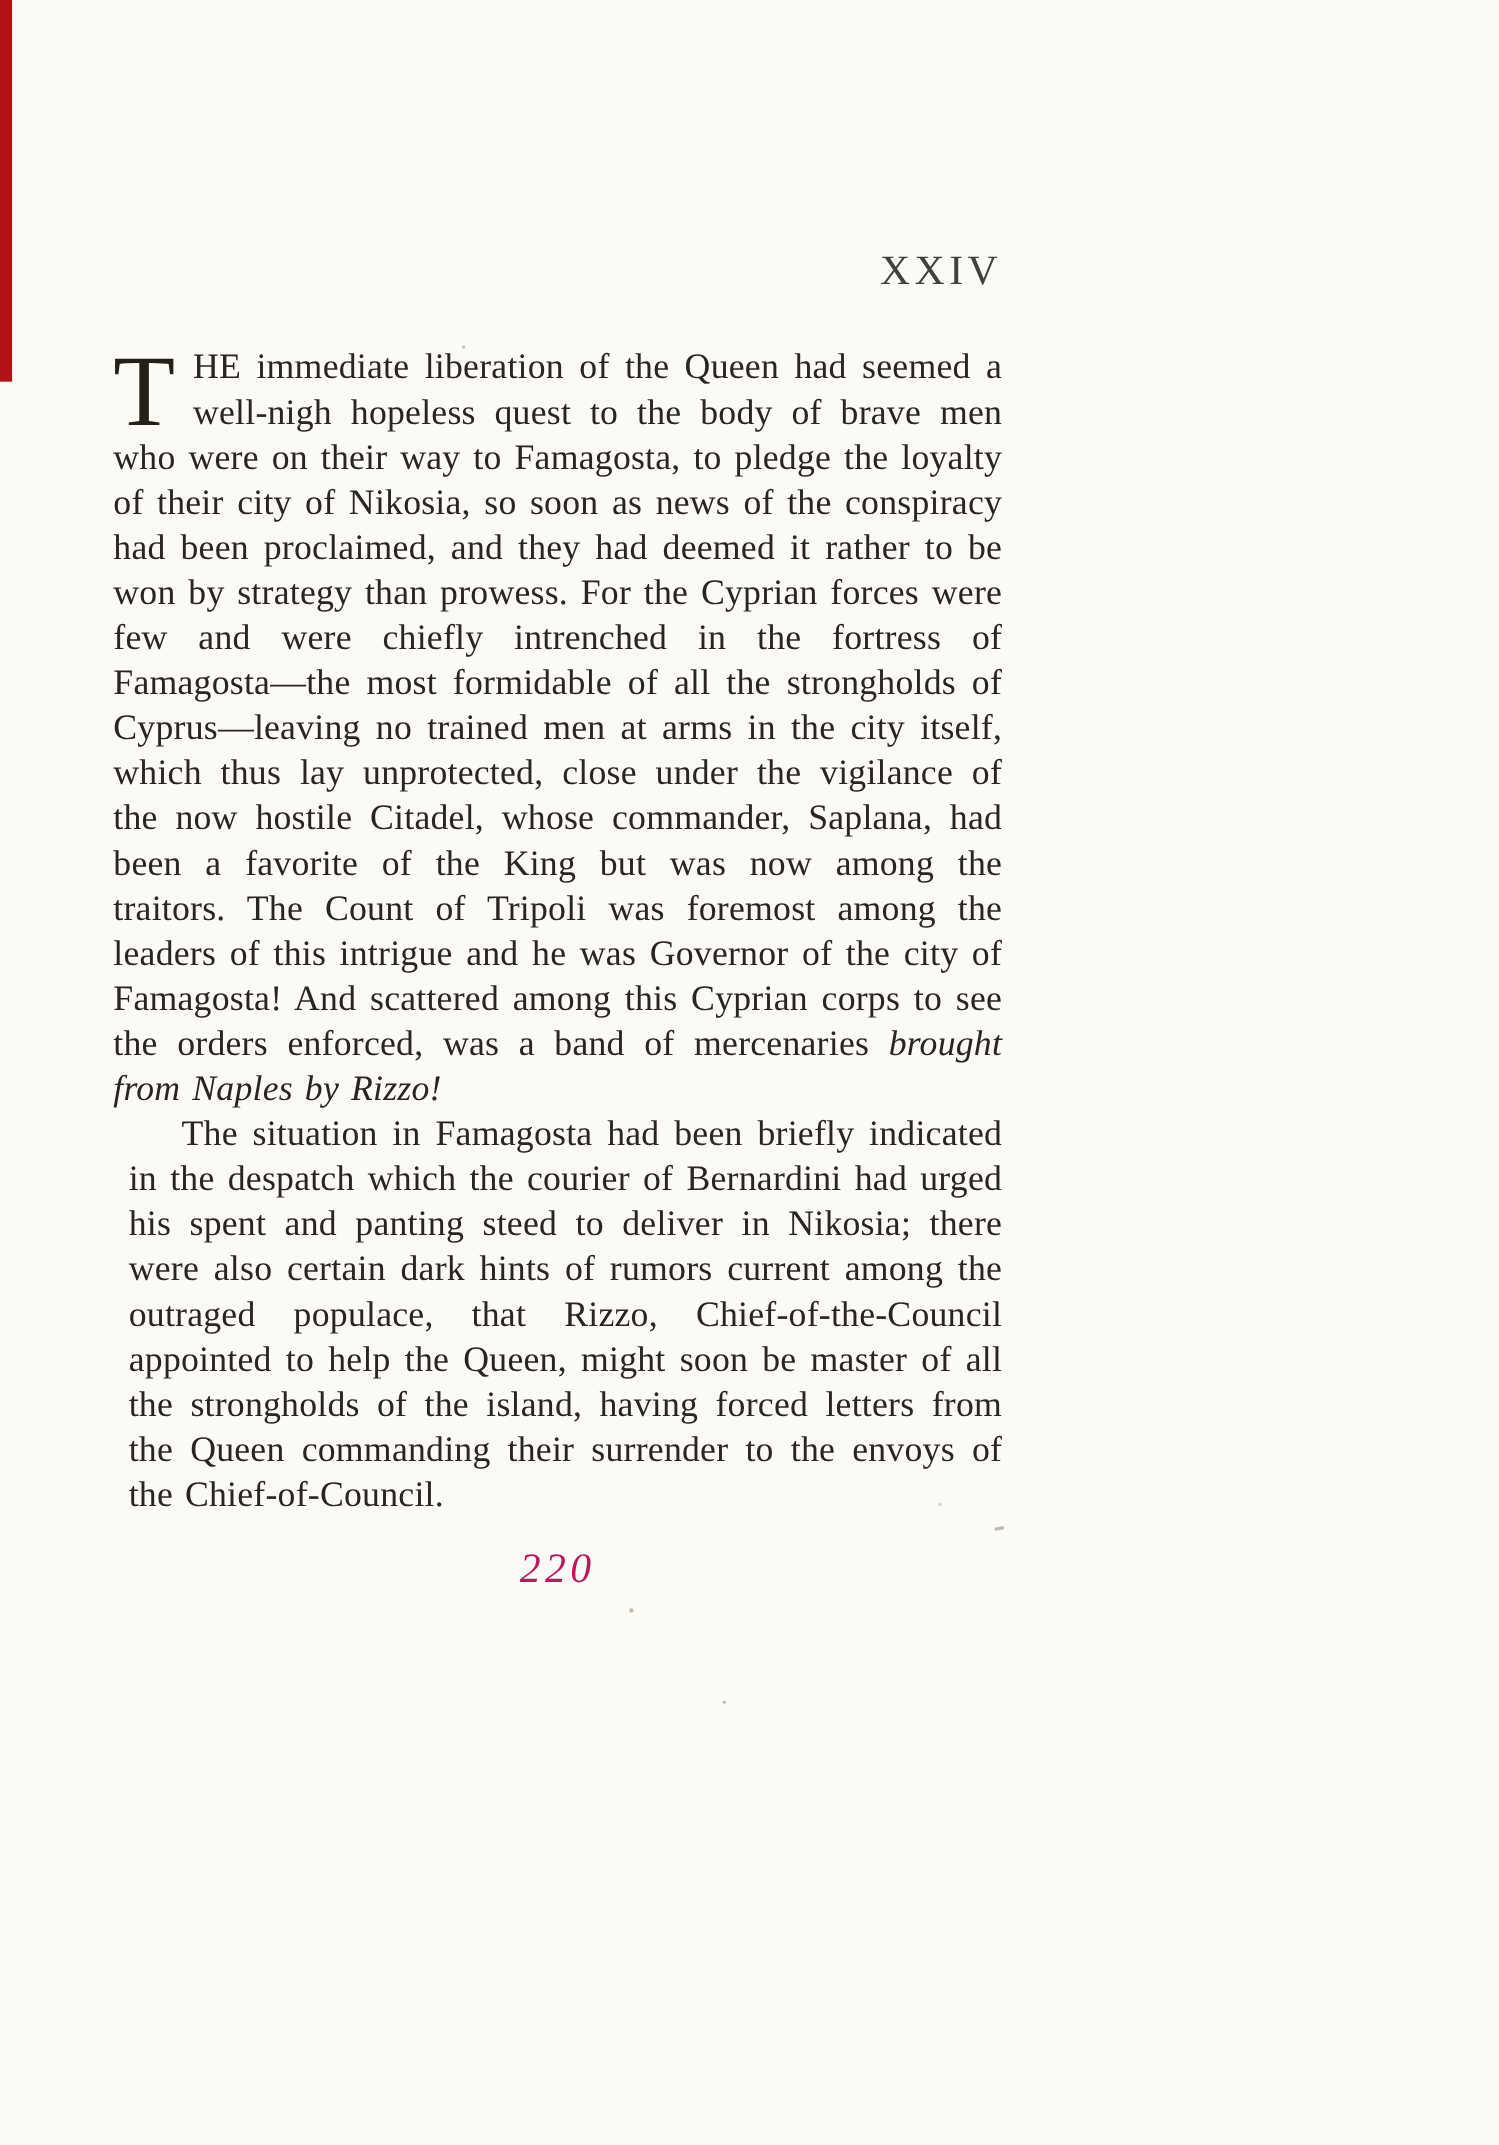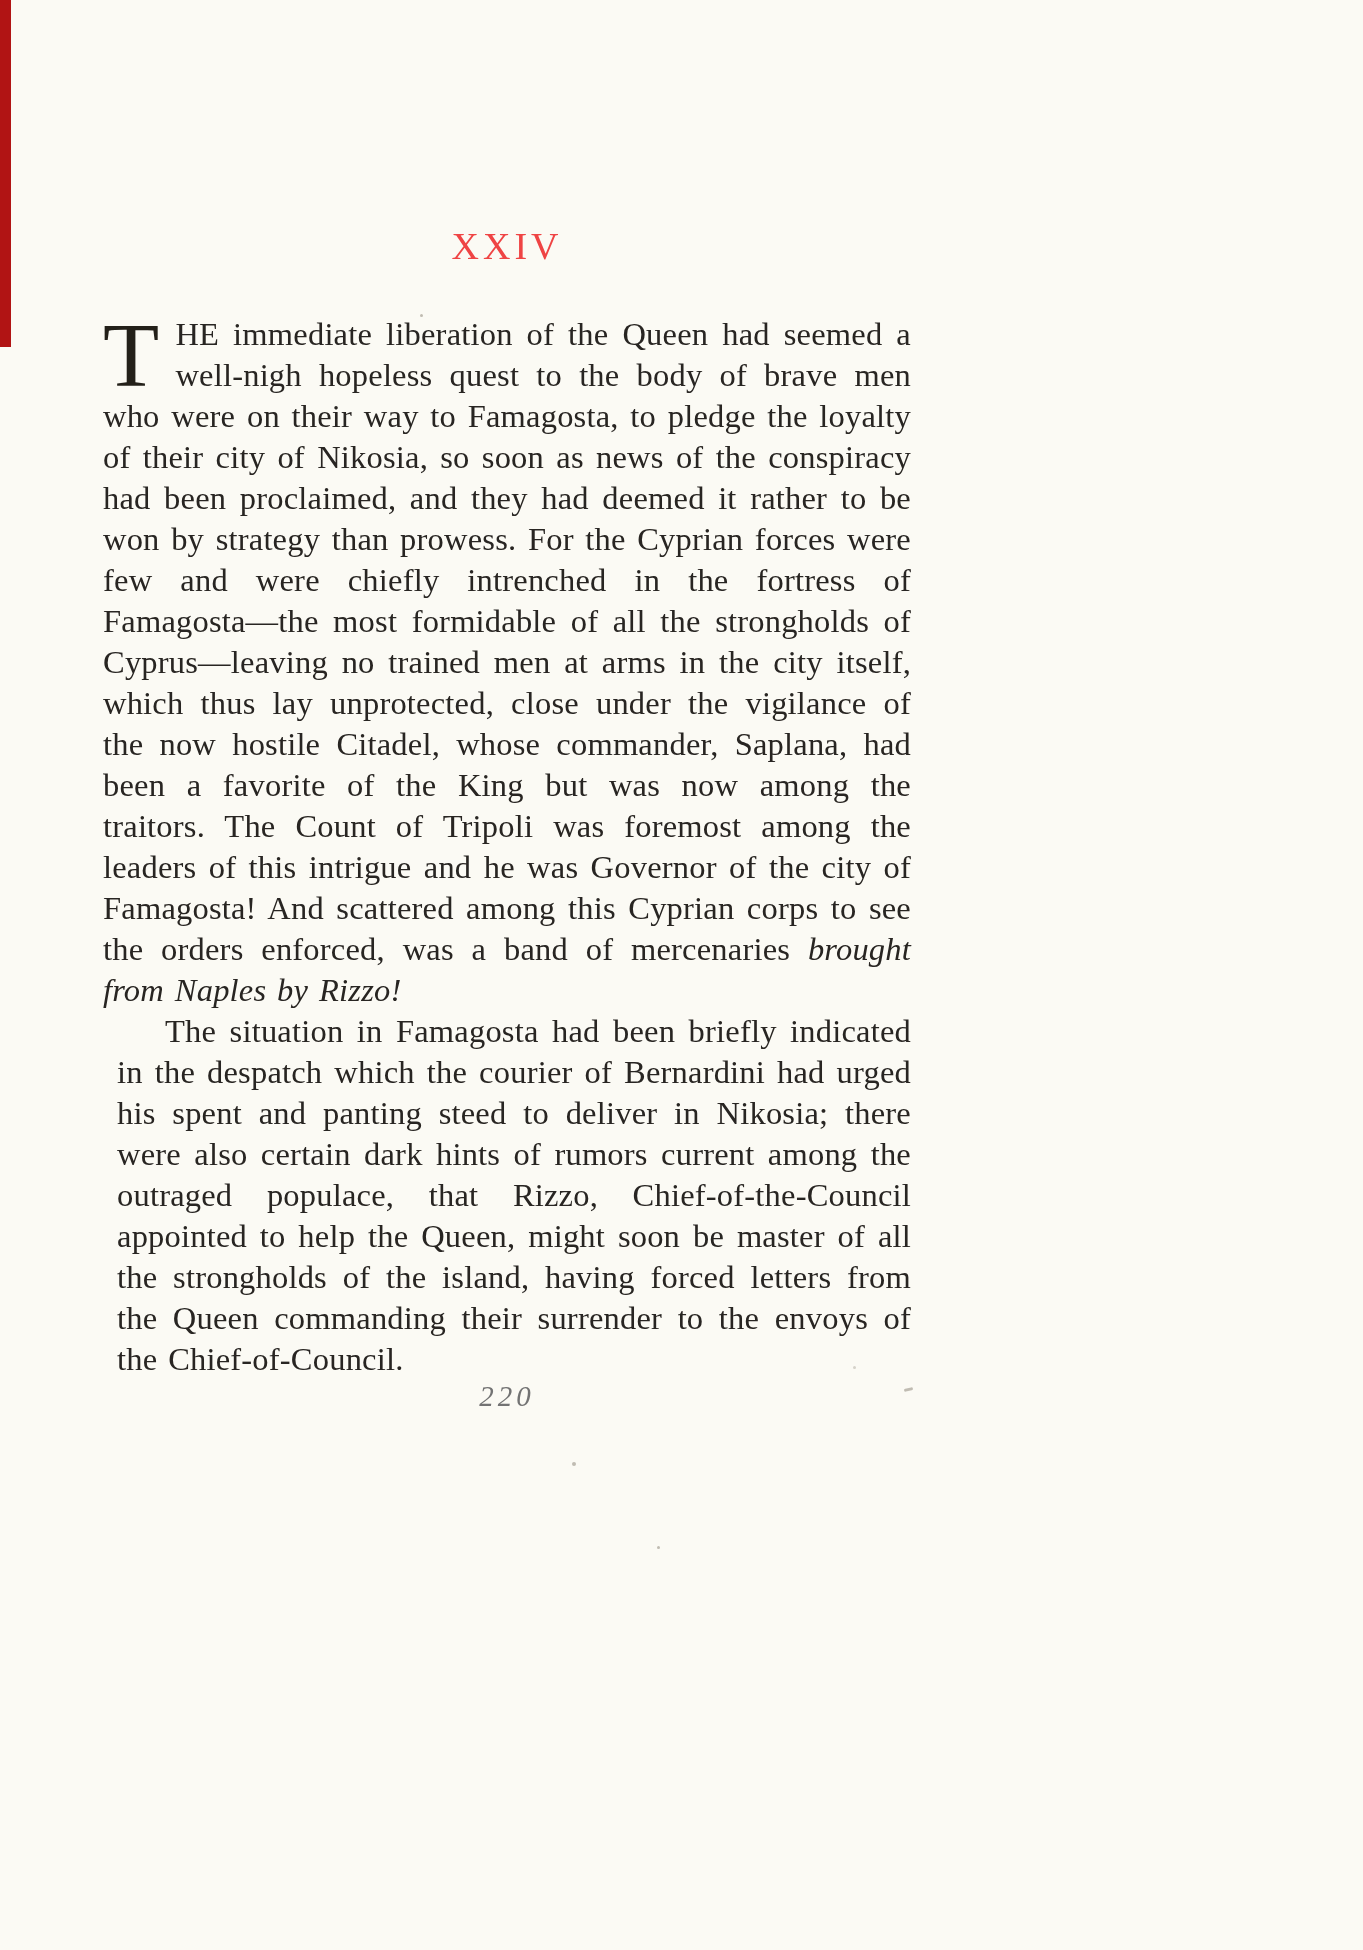--- a/index.html
+++ b/index.html
@@ -20,47 +20,48 @@
     background:#b11414;
   }
   .text-block {
     position:absolute;
     left:103px; top:224px;
     width:808px;
   }
   .chapter {
     font-size:38px;
     font-weight:400;
-    text-align:center;
+    text-align:right;
     letter-spacing:4px;
-    color:#ef4444;
+    color:#404040;
     margin:0 0 46px 0;
   }
   .para {
     font-size:32.5px;
     line-height:41px;
     text-align:justify;
     word-spacing:2.5px;
     letter-spacing:0.2px;
   }
   .dropcap {
     float:left;
     font-size:92px;
     line-height:70px;
     padding:6px 16px 0 0;
     color:#232019;
   }
   .para em { font-style:italic; }
   .indent { text-indent:48px;margin-left:14px; }
   .folio {
+    margin-top:24px;
     text-align:center;
     font-style:italic;
-    font-size:29px;
+    font-size:38px;
     letter-spacing:4px;
-    color:#737373;
+    color:#be185d;
   }
   .speck {
     position:absolute;
     background:#8f897b;
     border-radius:50%;
     opacity:0.55;
   }
   .speck.s1 { left:572px; top:1462px; width:4px; height:4px; }
   .speck.s2 { left:904px; top:1388px; width:9px; height:3px; border-radius:2px; transform:rotate(-12deg); }
   .speck.s3 { left:657px; top:1546px; width:3px; height:3px; }

